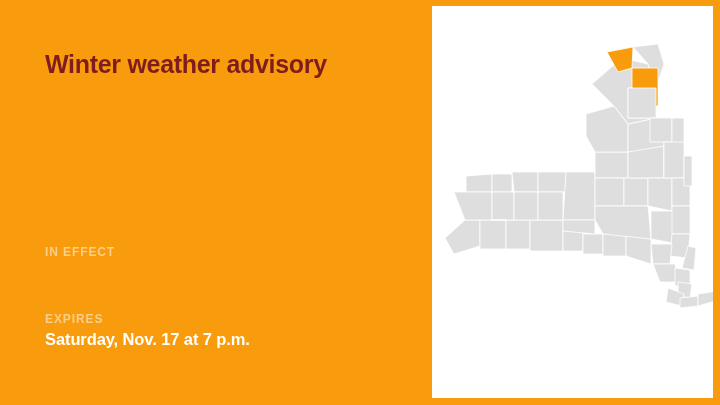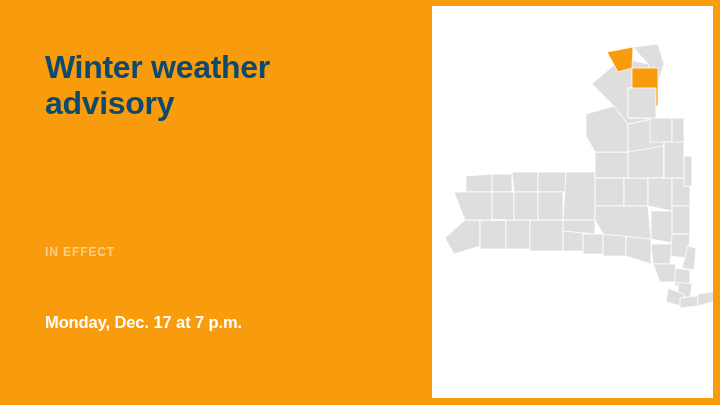--- a/index.html
+++ b/index.html
@@ -23,24 +23,24 @@
     top: 0;
     width: 432px;
     height: 405px;
   }
   #headline {
     position: absolute;
     left: 45px;
     top: 50px;
     width: 320px;
     margin: 0;
-    font-size: 32px;
+    font-size: 25px;
     line-height: 1.12;
     font-weight: bold;
-    color: #0c4a6e;
+    color: #7f1d1d;
     letter-spacing: -0.3px;
   }
   .timing-block {
     position: absolute;
     left: 45px;
     width: 360px;
   }
   #in-effect-block { top: 245px; }
   #expires-block   { top: 312px; }
 
@@ -98,21 +98,22 @@
 
   <div id="left-panel">
 
     <h1 id="headline">Winter weather advisory</h1>
 
     <div class="timing-block" id="in-effect-block">
       <span class="timing-label">IN EFFECT</span>
     </div>
 
     <div class="timing-block" id="expires-block">
-      <span class="timing-value">Monday, Dec. 17 at 7 p.m.</span>
+      <span class="timing-label">EXPIRES</span>
+      <span class="timing-value">Saturday, Nov. 17 at 7 p.m.</span>
     </div>
 
   </div>
 
   <div id="map-panel">
     <svg id="map-svg" viewBox="0 0 281 392" preserveAspectRatio="xMidYMid meet">
 
       <g>
 
         <polygon class="county" points="13,232 33,214 48,214 48,240 22,248"></polygon>

